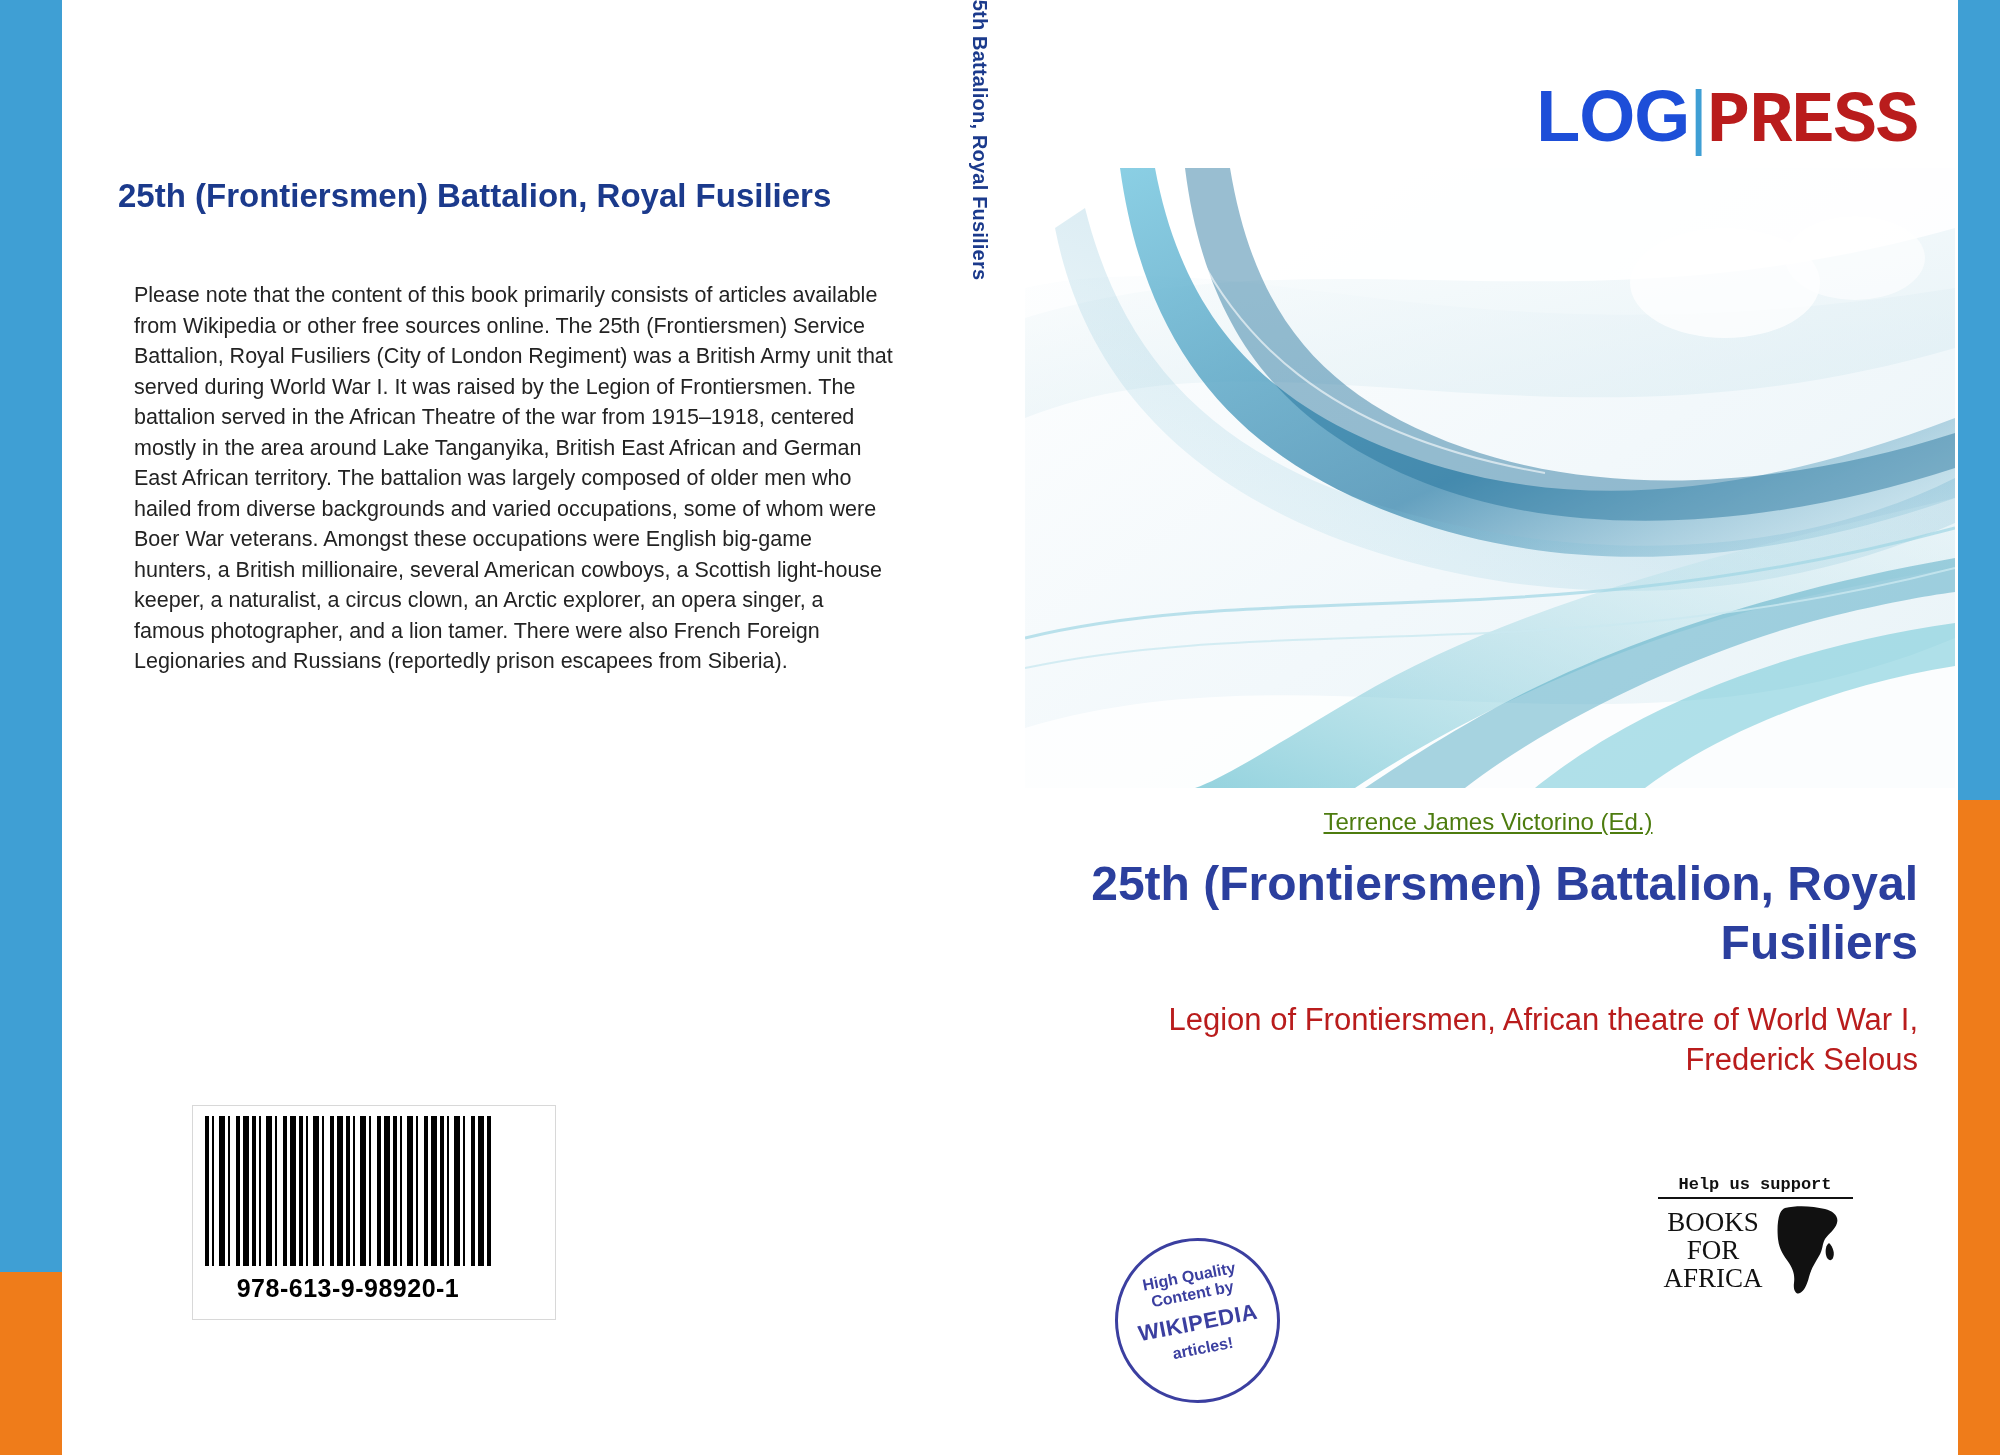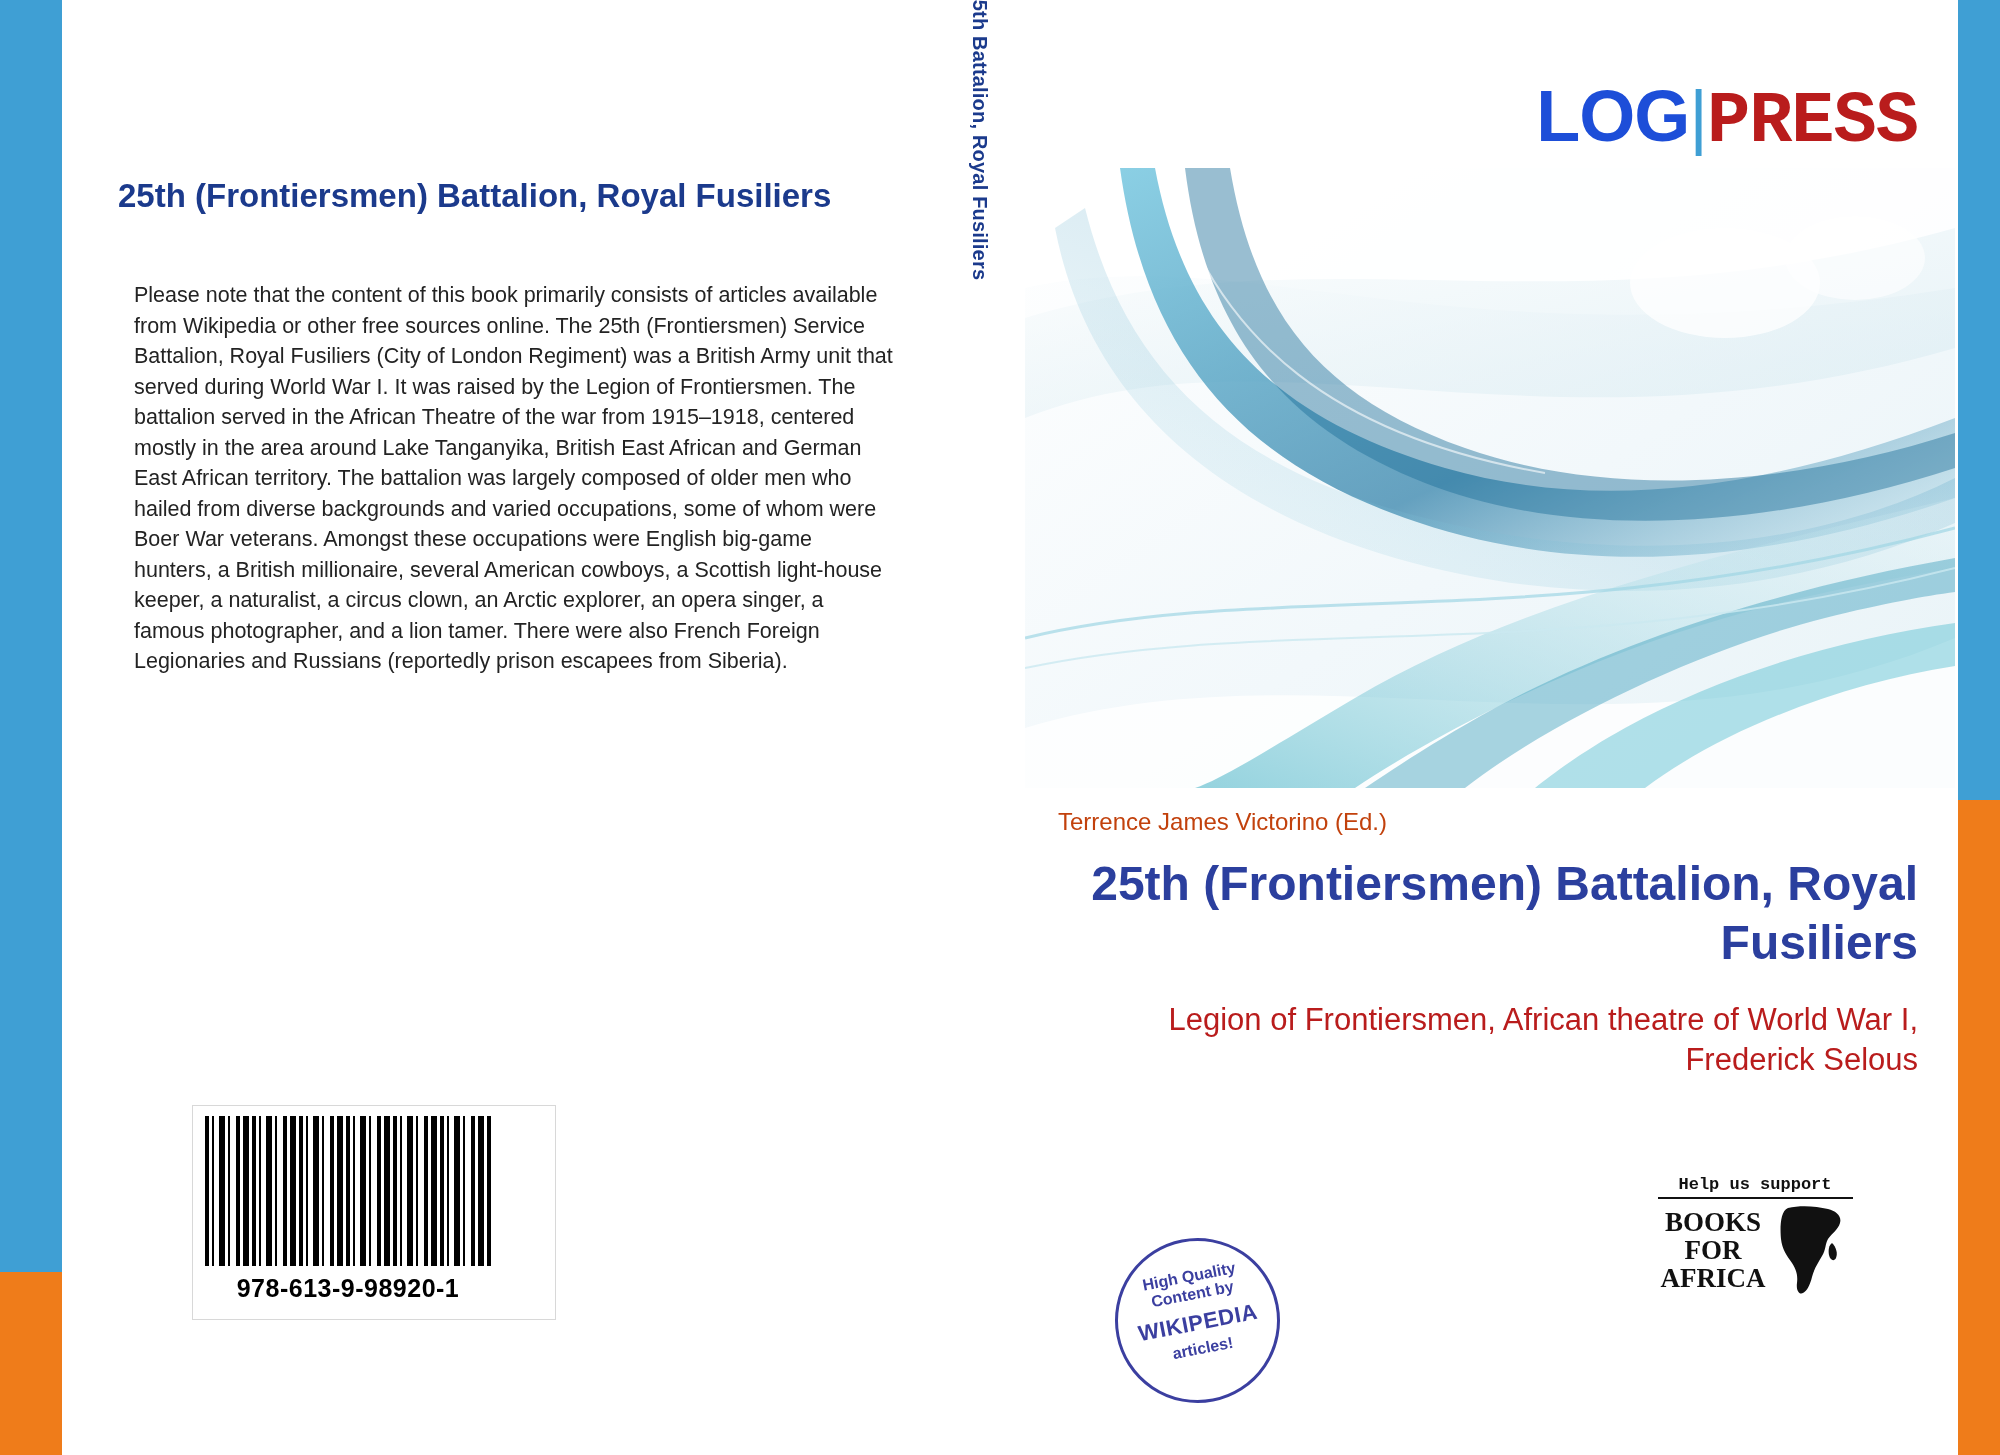--- a/index.html
+++ b/index.html
@@ -181,23 +181,24 @@
     overflow: hidden;
     background: #f4f9fc;
   }
   .hero svg { display: block; }
 
   .editor {
     position: absolute;
     right: 40px;
     top: 808px;
     font-size: 24px;
-    color: #c2410c;
-    text-align: left;
+    color: #4d7c0f;
+    text-align: center;
     width: 860px;
+    text-decoration: underline;
   }
   .front-title {
     position: absolute;
     right: 40px;
     top: 855px;
     width: 880px;
     text-align: right;
     font-size: 48px;
     font-weight: bold;
     color: #2b3f9e;
@@ -254,21 +255,21 @@
   }
   .bfa-row {
     display: flex;
     align-items: center;
     justify-content: center;
     gap: 10px;
   }
   .bfa .words {
     font-family: "Liberation Serif", serif;
     font-size: 27px;
-    font-weight: bold;
+    font-weight: normal;
     line-height: 1.03;
     text-align: center;
   }
 </style>
 </head>
 <body>
 
 <div class="cover">
 
   <div class="edge-blue"></div>

